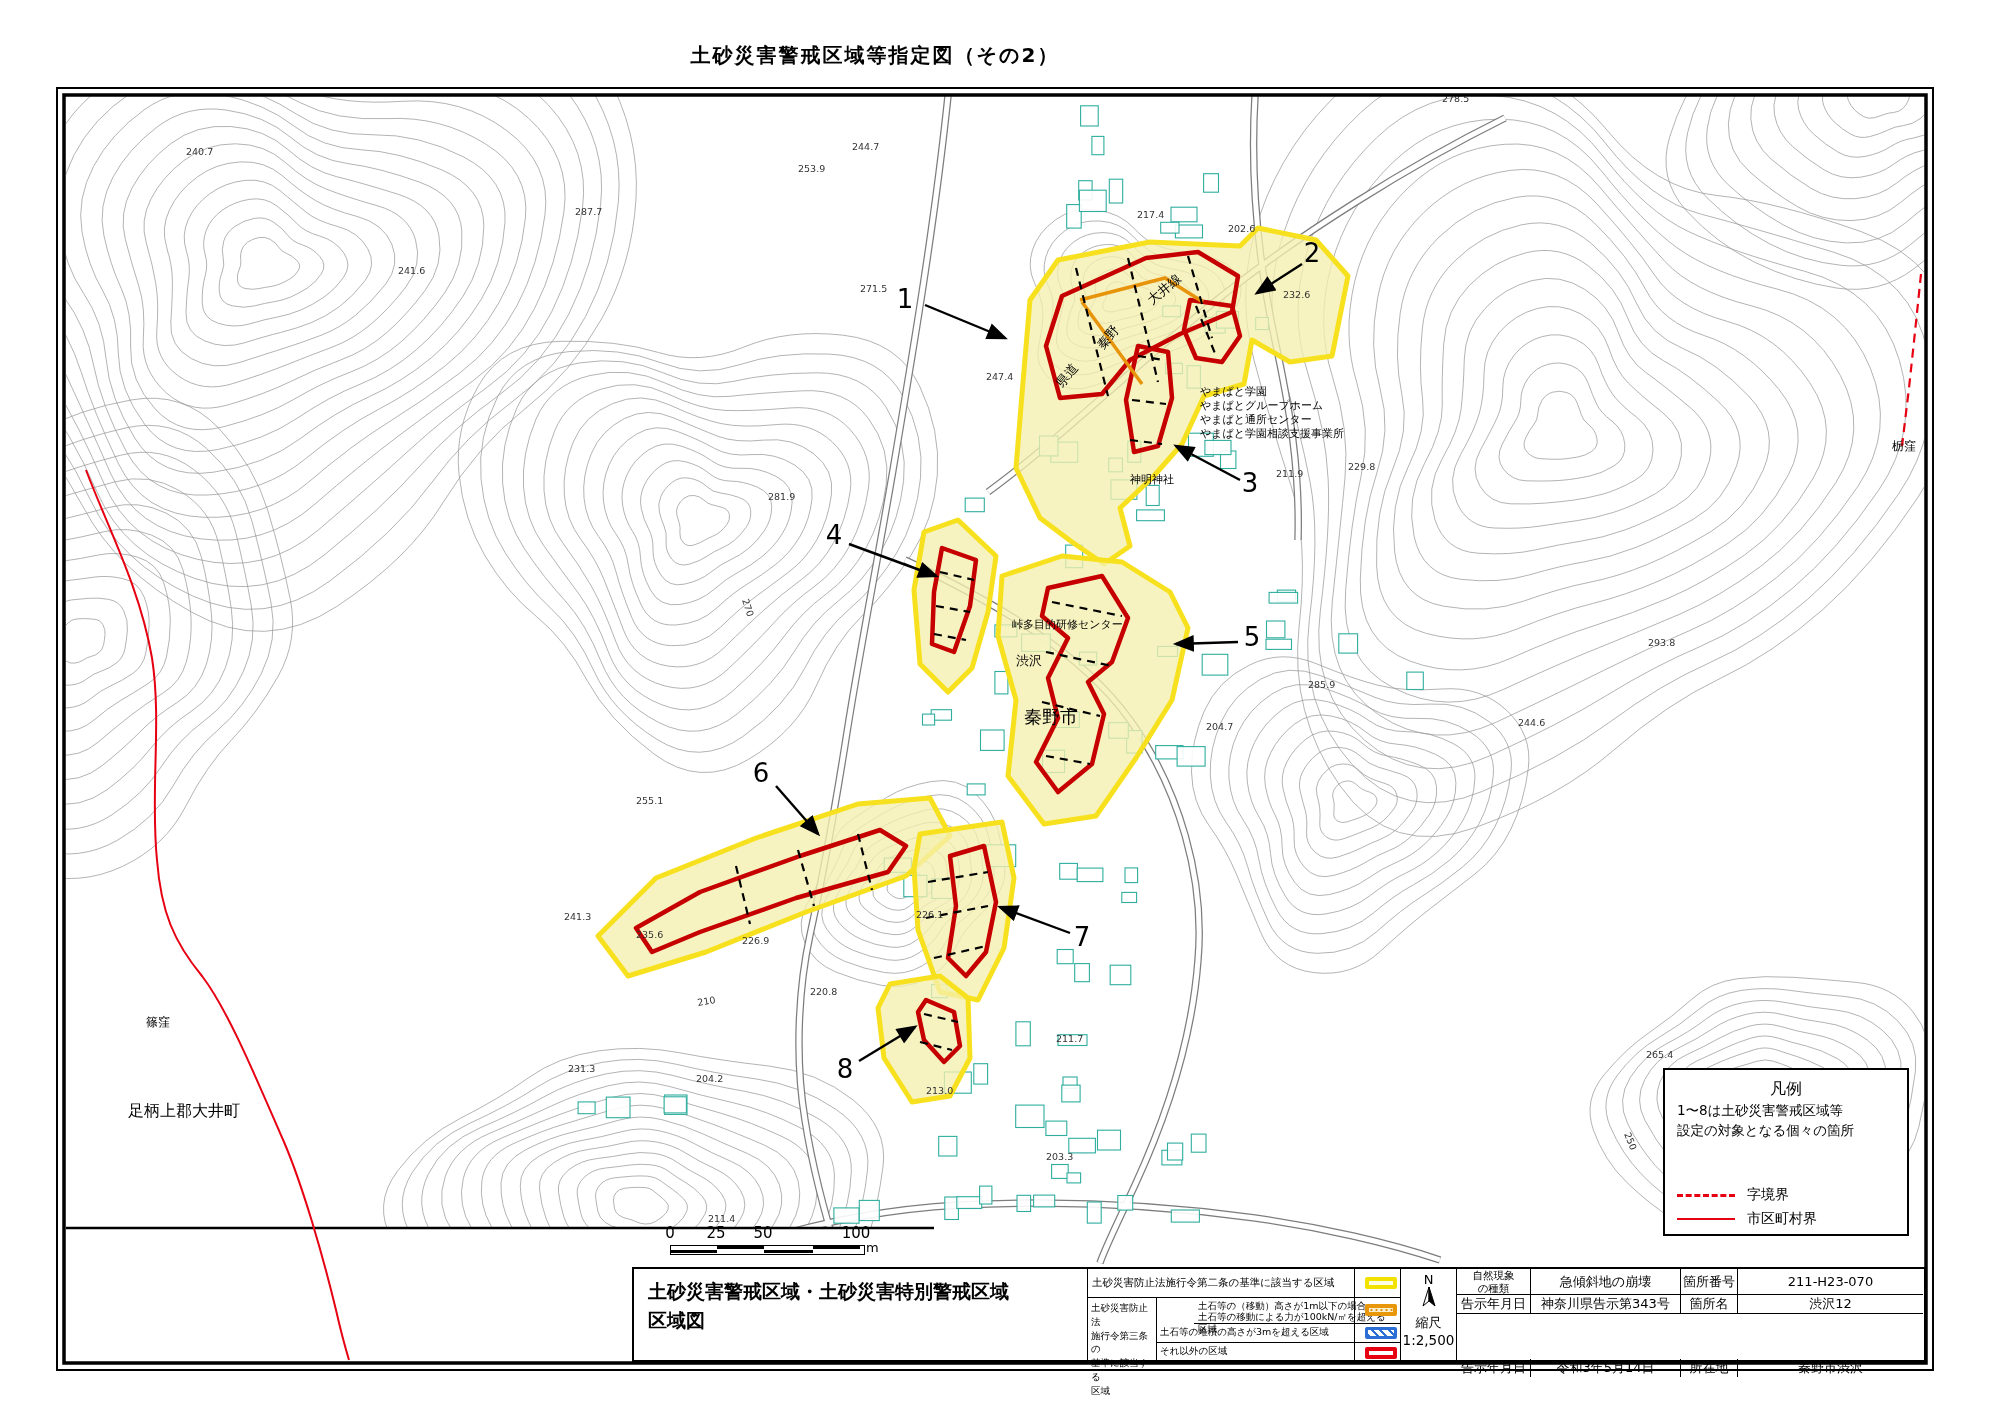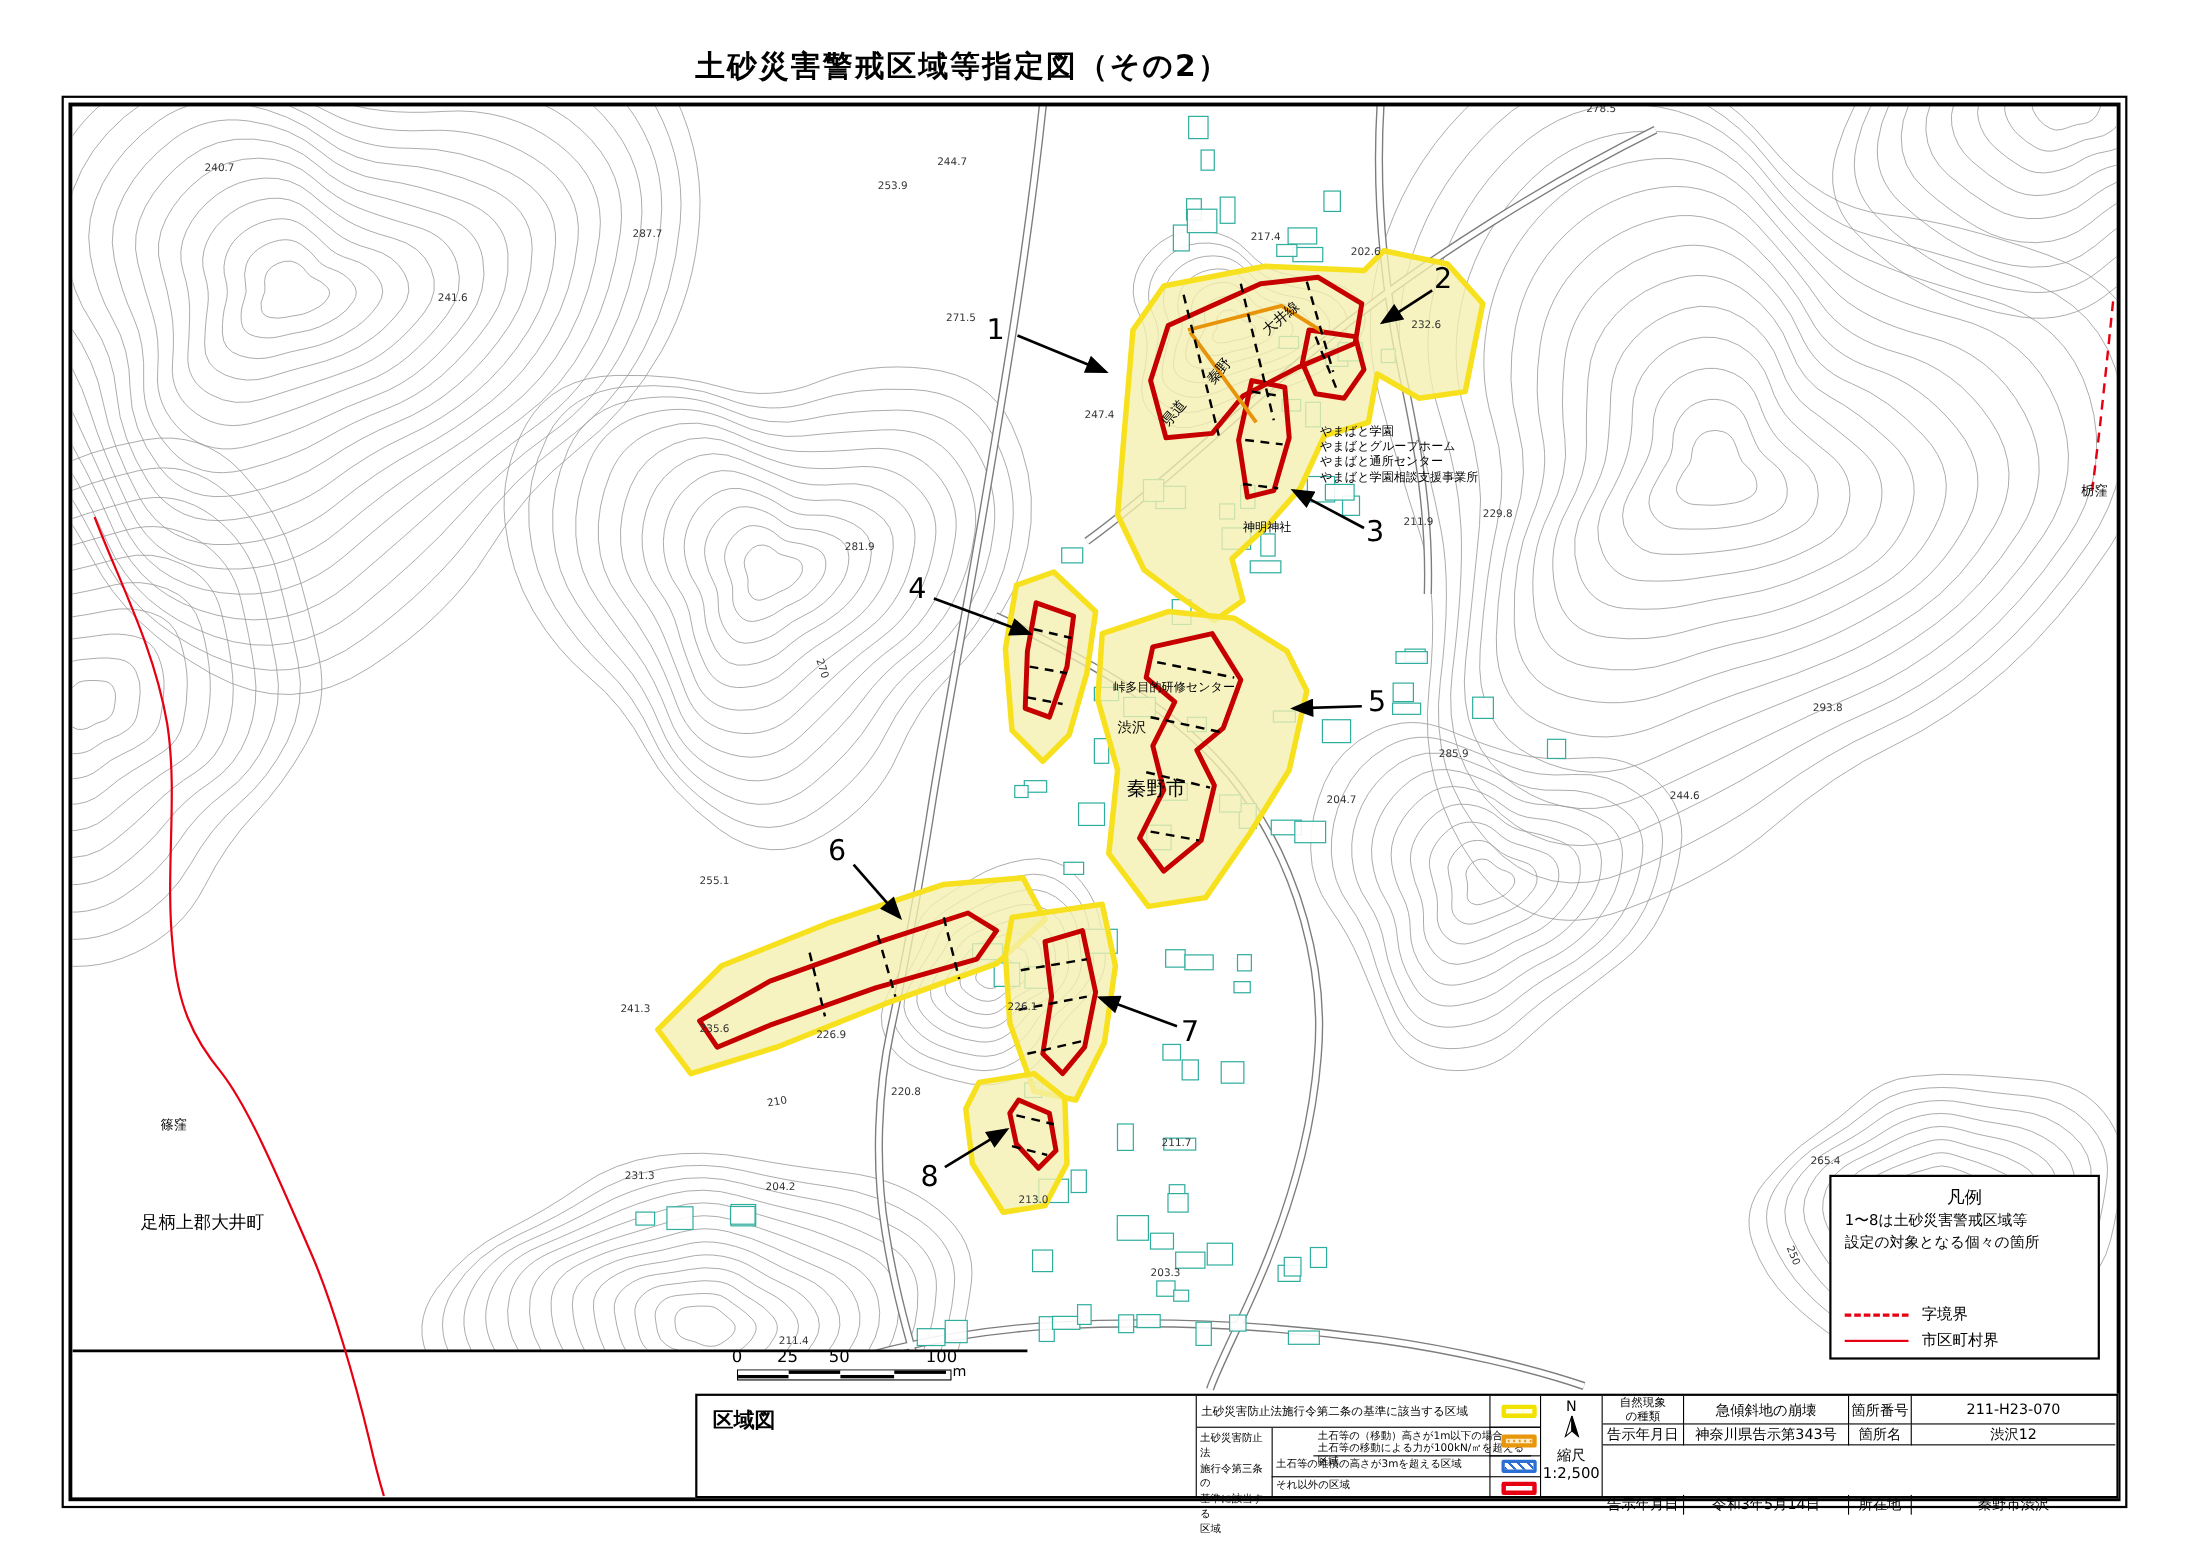--- a/index.html
+++ b/index.html
@@ -1,17 +1,17 @@
 <!DOCTYPE html>
 <html><head>
 <meta charset="utf-8">
 <style>
   html,body{margin:0;padding:0;background:#fff;}
   body{width:2000px;height:1414px;position:relative;font-family:"DejaVu Sans",sans-serif;color:#000;overflow:hidden;}
-  #page-title{position:absolute;left:275px;top:42px;width:1200px;text-align:center;font-size:27px;font-weight:bold;letter-spacing:2px;}
+  #page-title{position:absolute;left:275px;top:42px;width:1200px;text-align:center;font-size:20px;font-weight:bold;letter-spacing:2px;}
   #map-svg{position:absolute;left:0;top:0;}
   
   .legend-box{position:absolute;left:1663px;top:1068px;width:242px;height:164px;background:#fff;border:2px solid #000;z-index:6;}
   .legend-box .lg-title{text-align:center;font-size:16px;margin-top:9px;}
   .legend-box .lg-note{font-size:13.5px;margin:2px 0 0 12px;line-height:1.3;}
   .legend-box .lg-note.first{}
   .lg-item{position:absolute;left:12px;display:flex;align-items:center;}
   .lg-item .sample{width:58px;margin-right:12px;}
   .sample.dashed{border-top:3px dashed #e60012;}
   .sample.solid{border-top:2.5px solid #e60012;}
@@ -437,20 +437,21 @@
     <div class="sg" style="width:46px;background:#000"></div>
       <div class="sg" style="width:47px;background:#fff"></div>
       <div class="sg" style="width:49px;background:#000"></div>
       <div class="sg" style="width:47px;background:#fff"></div>
   </div>
   <span class="unit">m</span>
 </div>
 
 <div id="bt">
   <div class="c-title">
+    <div>土砂災害警戒区域・土砂災害特別警戒区域</div>
     <div>区域図</div>
   </div>
   <div class="c-leg">
     <div class="leg-vline"></div>
     <div class="leg-vline2"></div>
     <div class="leg-r1">
       <span class="t">土砂災害防止法施行令第二条の基準に該当する区域</span>
     </div>
     <div class="leg-hdr">
       <div>土砂災害防止法</div>

